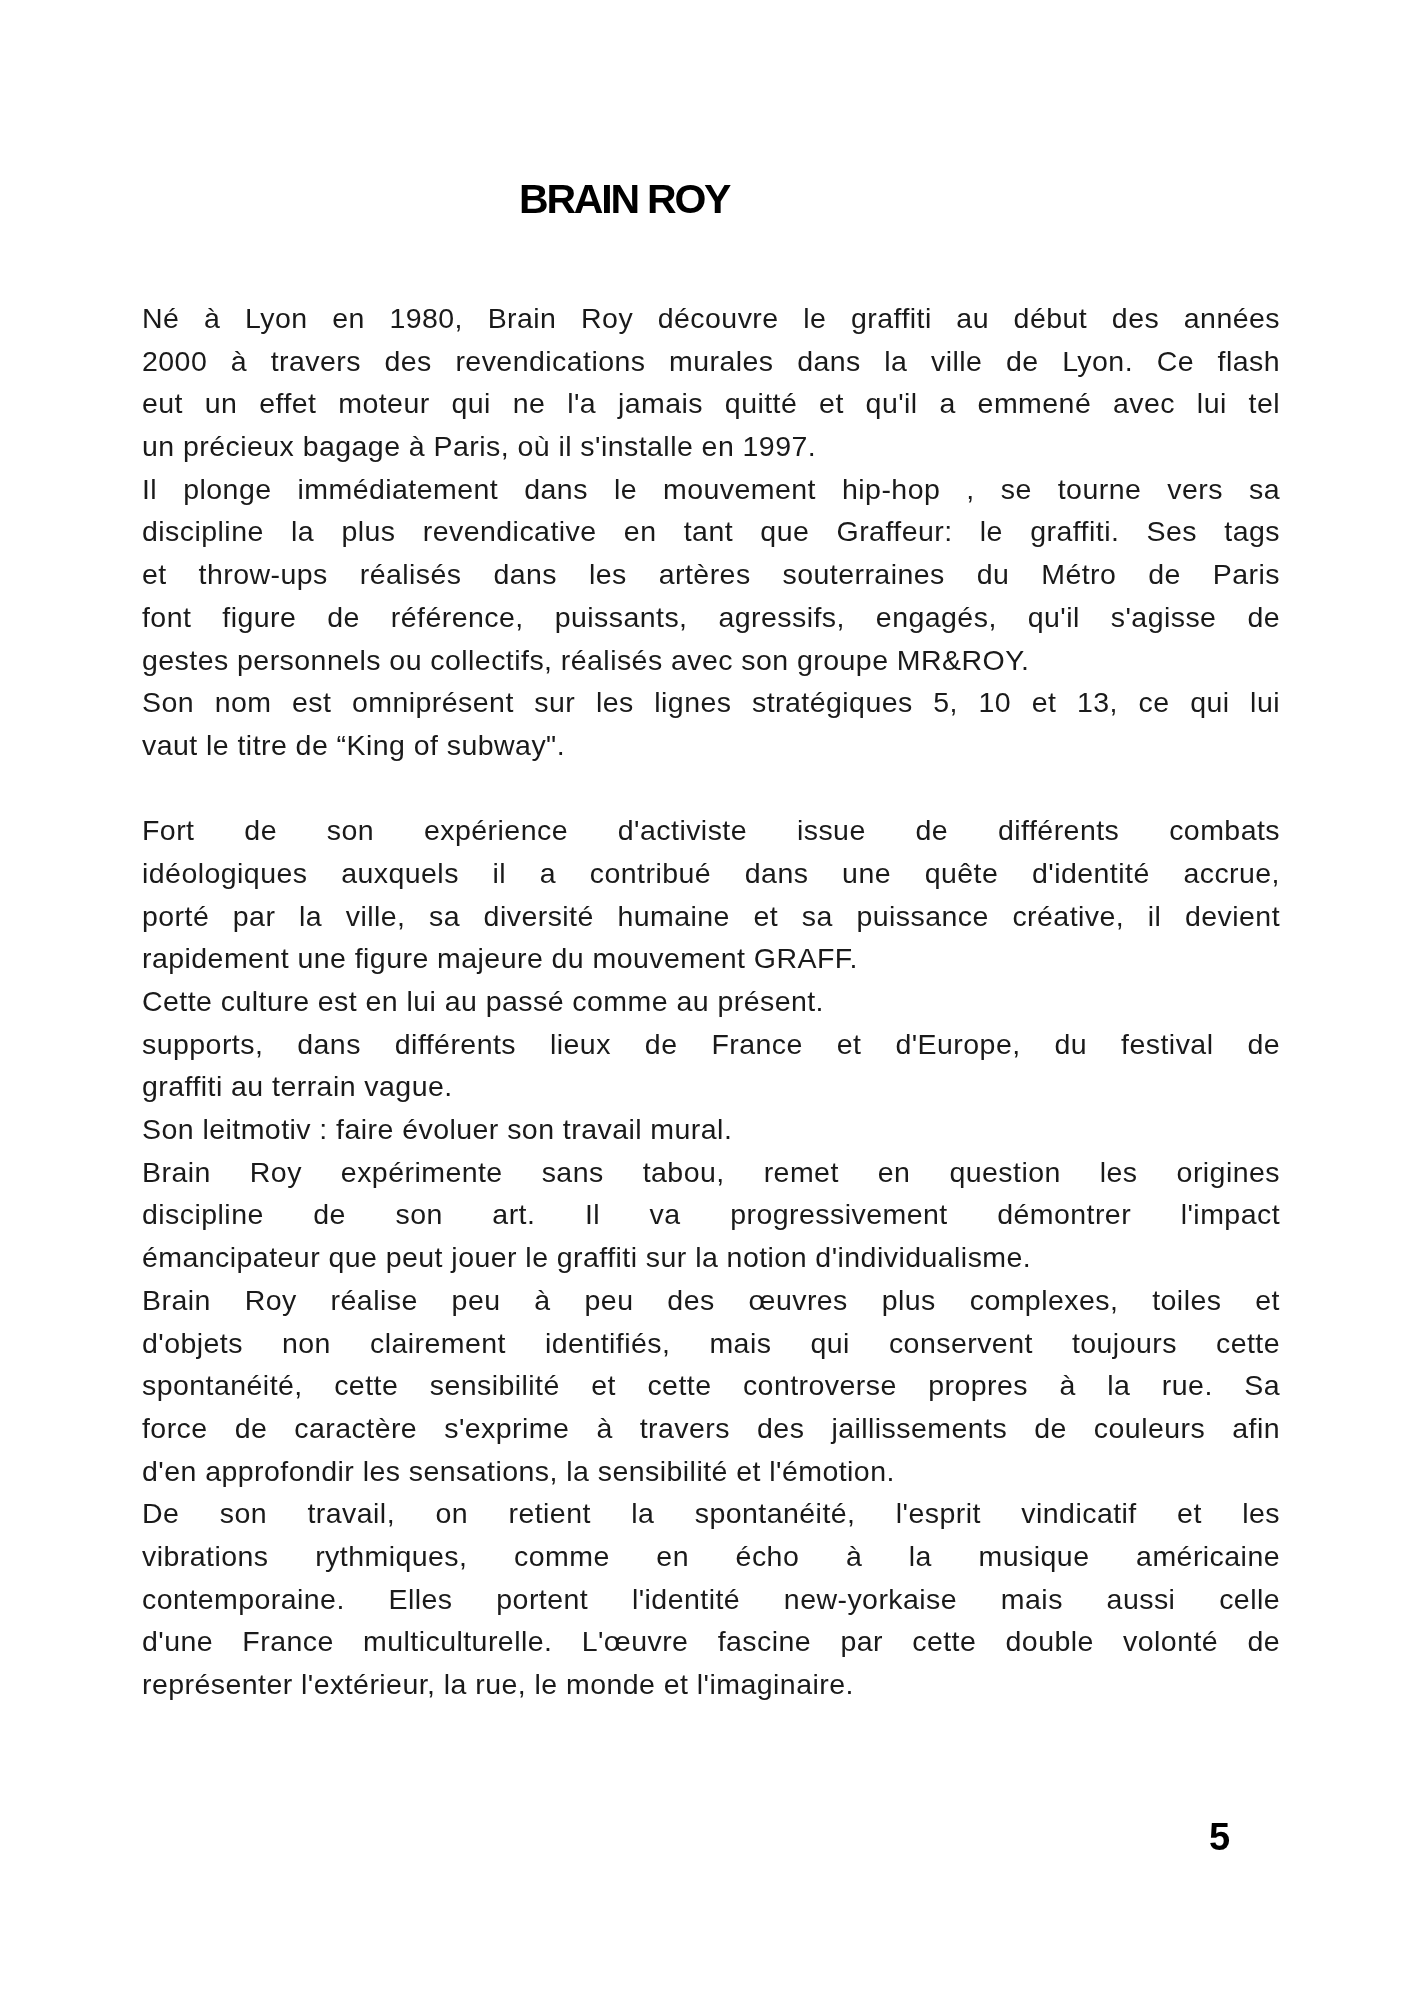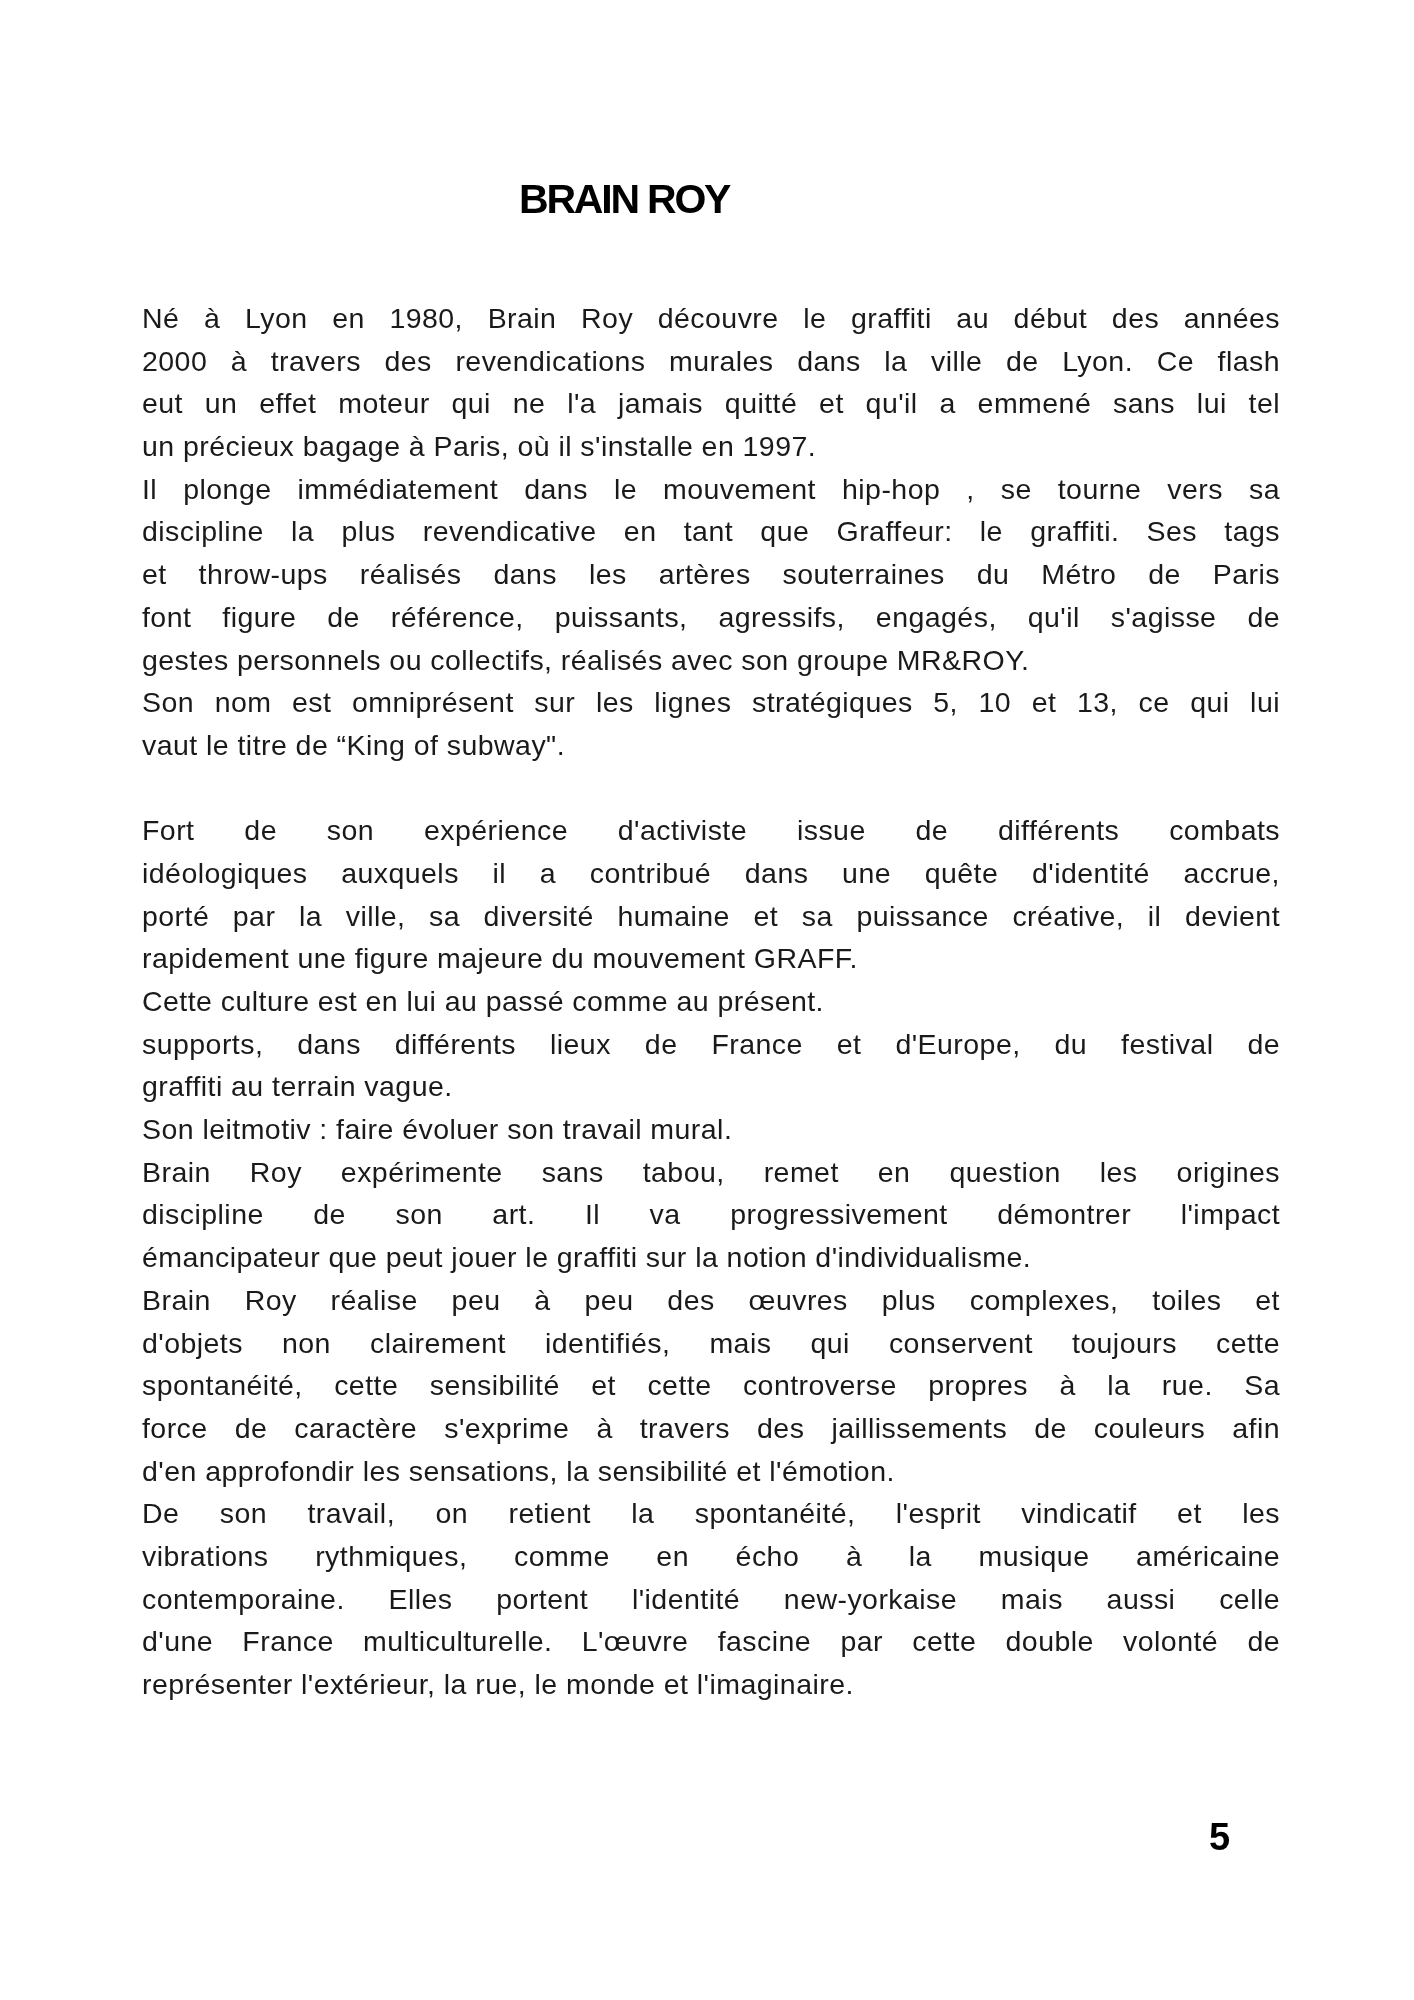--- a/index.html
+++ b/index.html
@@ -25,21 +25,21 @@
   }
 </style>
 </head>
 <body>
 
 <h1 class="title" style="margin:0;">BRAIN ROY</h1>
 
 <div class="body-text" id="body-text">
     <span class="line j">Né à Lyon en 1980, Brain Roy découvre le graffiti au début des années</span>
     <span class="line j">2000 à travers des revendications murales dans la ville de Lyon. Ce flash</span>
-    <span class="line j">eut un effet moteur qui ne l'a jamais quitté et qu'il a emmené sans lui tel</span>
+    <span class="line j">eut un effet moteur qui ne l'a jamais quitté et qu'il a emmené avec lui tel</span>
     <span class="line l">un précieux bagage à Paris, où il s'installe en 1997.</span>
     <span class="line j">Il plonge immédiatement dans le mouvement hip-hop , se tourne vers sa</span>
     <span class="line j">discipline la plus revendicative en tant que Graffeur: le graffiti. Ses tags</span>
     <span class="line j">et throw-ups réalisés dans les artères souterraines du Métro de Paris</span>
     <span class="line j">font figure de référence, puissants, agressifs, engagés, qu'il s'agisse de</span>
     <span class="line l">gestes personnels ou collectifs, réalisés avec son groupe MR&amp;ROY.</span>
     <span class="line j">Son nom est omniprésent sur les lignes stratégiques 5, 10 et 13, ce qui lui</span>
     <span class="line l">vaut le titre de “King of subway".</span>
     <span class="line l">&nbsp;</span>
     <span class="line j">Fort de son expérience d'activiste issue de différents combats</span>

